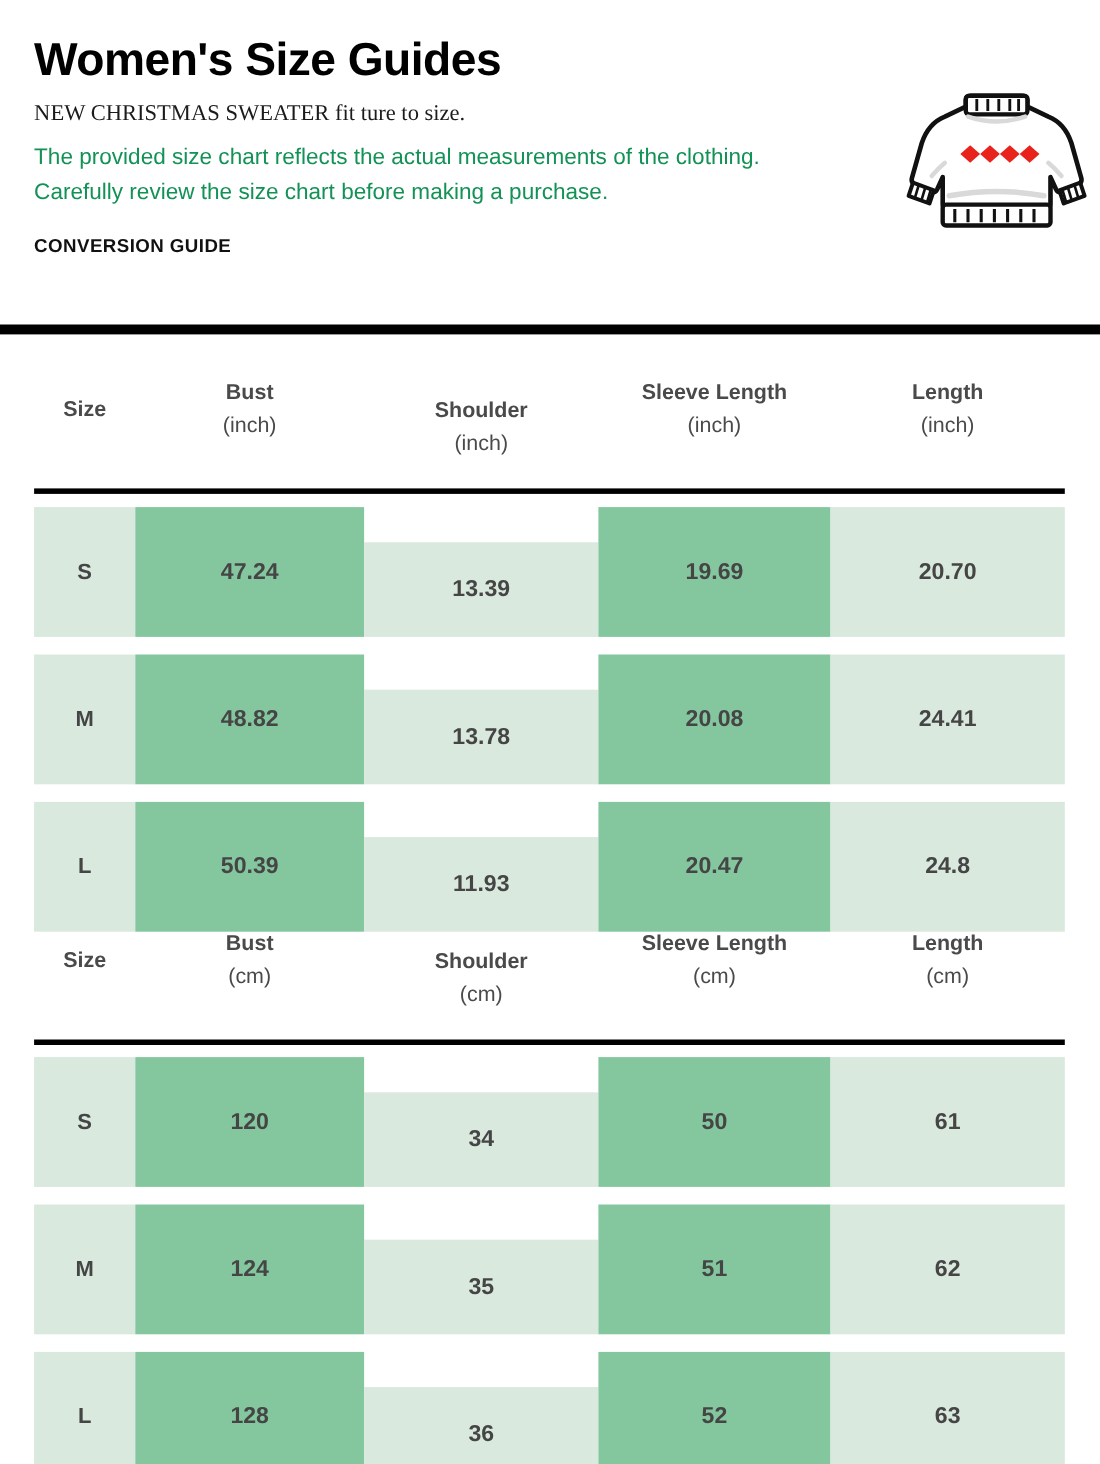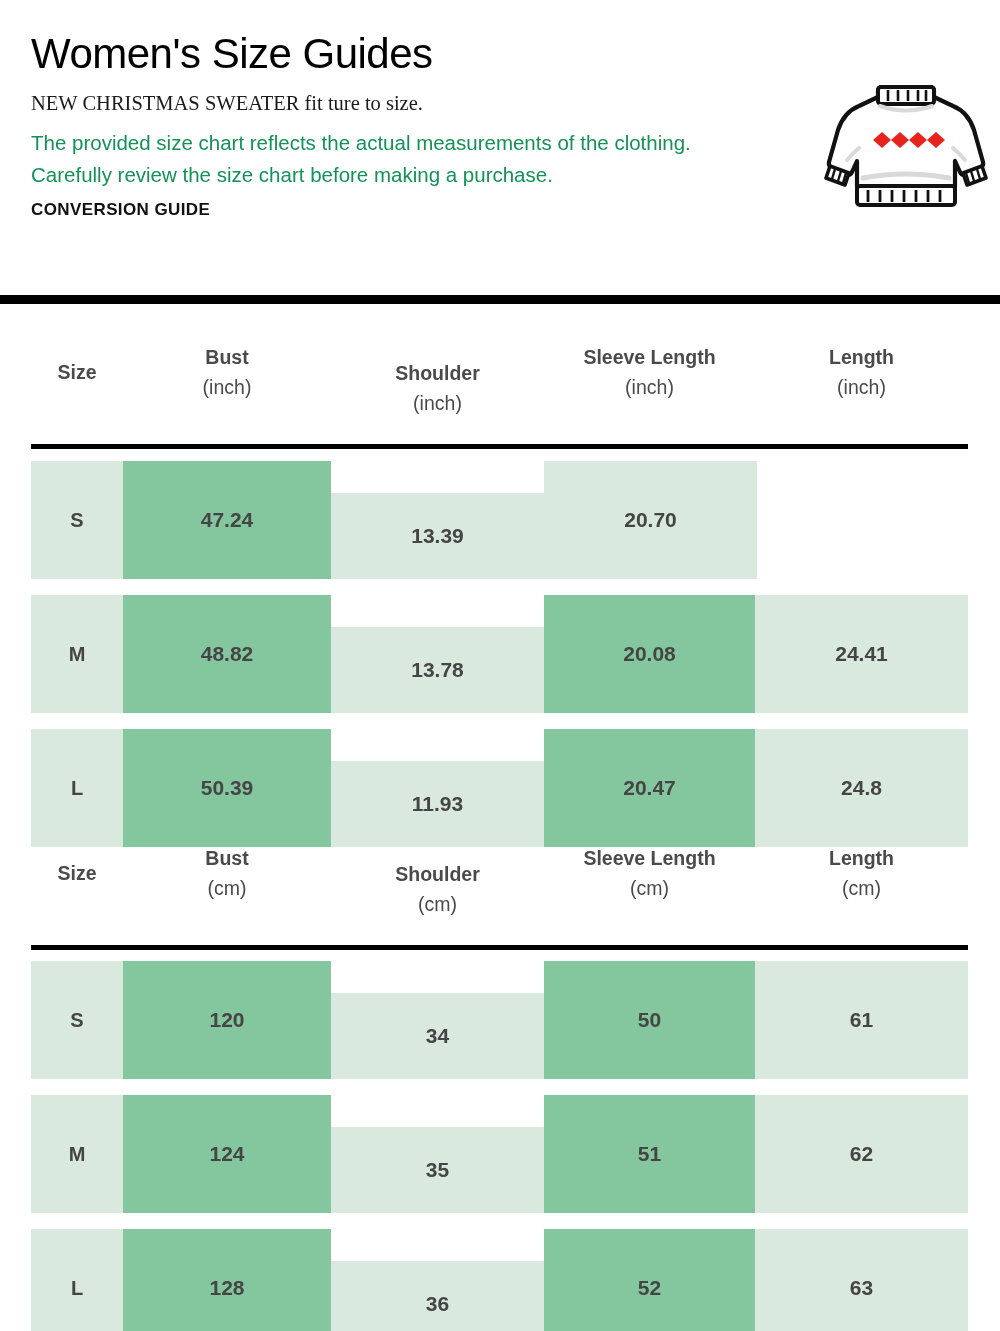--- a/index.html
+++ b/index.html
@@ -9,21 +9,21 @@
     background: #ffffff;
     font-family: "Liberation Sans", sans-serif;
     -webkit-font-smoothing: antialiased;
   }
   .page { position: relative; width: 1000px; height: 1331px; overflow: hidden; }
 
   
   .header { position: absolute; left: 31px; top: 30px; width: 940px; }
   .title {
     font-size: 42px;
-    font-weight: 400;
+    font-weight: 700;
     color: #000000;
     letter-spacing: -0.5px;
     line-height: 1.15;
   }
   .subtitle {
     margin-top: 12px;
     font-size: 20.5px;
     color: #1b1b1b;
     line-height: 1.35;
     font-weight: 400;
@@ -31,21 +31,21 @@
   }
   .green-note {
     margin-top: 9px;
     font-size: 20.5px;
     color: #139256;
     line-height: 1.55;
     max-width: 665px;
     font-weight: 400;
   }
   .conversion {
-    margin-top: 9px;
+    margin-top: 23px;
     font-size: 17px;
     font-weight: 700;
     color: #111111;
     letter-spacing: 0.4px;
   }
 
   
   .sweater-icon {
     position: absolute;
     right: 4px;
@@ -213,20 +213,21 @@
     </div>
   </div>
 
   <div class="section-rule" style="top:444px;"></div>
 
   <div class="table" style="top:461px;">
     <div class="row">
       <div class="cell light size-cell col-size">S</div>
       <div class="cell dark col-bust">47.24</div>
       <div class="cell light col-should">13.39</div>
+      <div class="cell dark col-sleeve">19.69</div>
       <div class="cell light col-length">20.70</div>
     </div>
     <div class="row">
       <div class="cell light size-cell col-size">M</div>
       <div class="cell dark col-bust">48.82</div>
       <div class="cell light col-should">13.78</div>
       <div class="cell dark col-sleeve">20.08</div>
       <div class="cell light col-length">24.41</div>
     </div>
     <div class="row">

